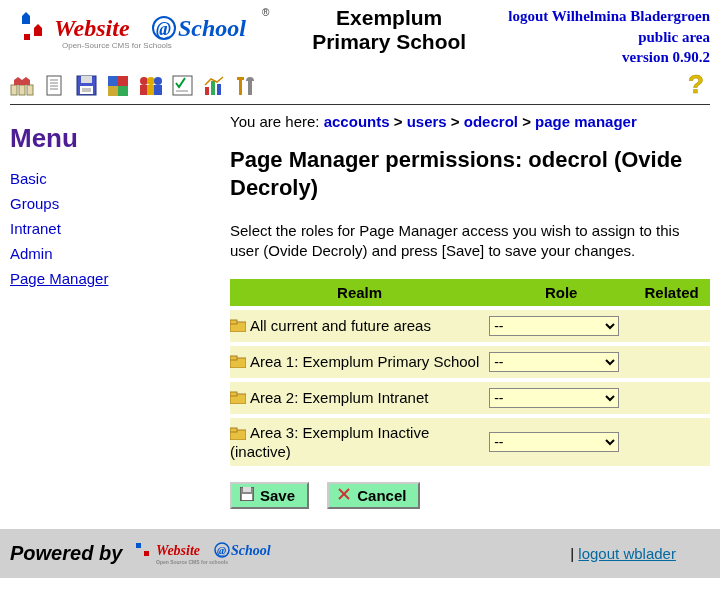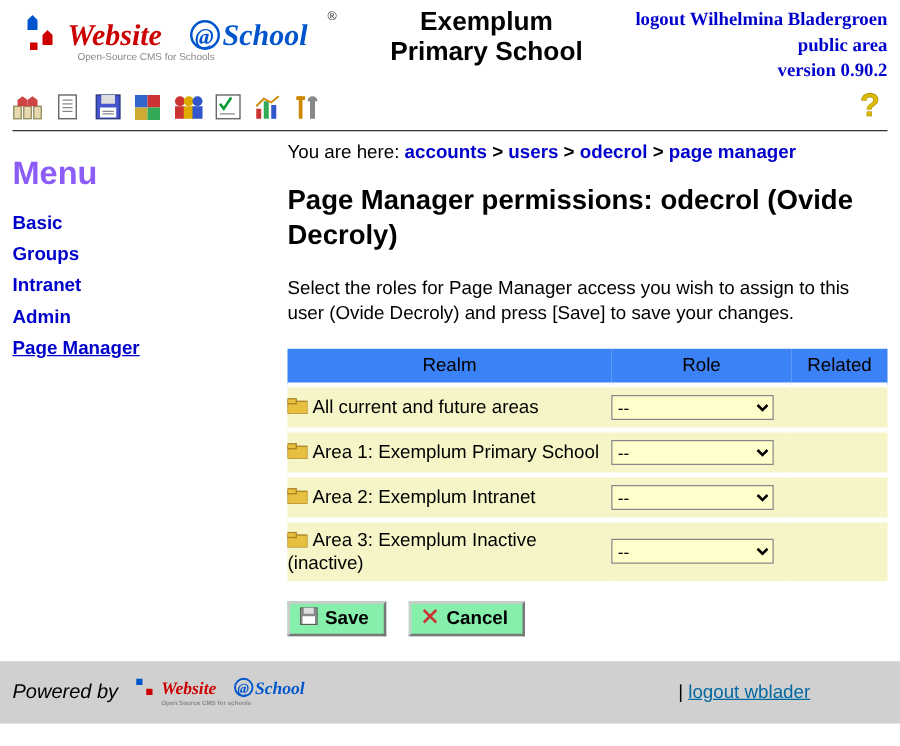--- a/index.html
+++ b/index.html
@@ -13,44 +13,44 @@
 .top-links a { color: #0000cc; font-family: Liberation Serif, serif; }
 
 .toolbar { display: flex; align-items: center; padding: 2px 10px 6px 10px; gap: 6px; }
 .toolbar .spacer { flex: 1; }
 .tool-icon { width: 26px; height: 24px; display: inline-flex; align-items: center; justify-content: center; cursor: pointer; }
 
 hr.sep { border: none; border-top: 1px solid #333; margin: 0 10px; }
 
 .content-wrap { display: flex; padding: 8px 10px 20px 10px; gap: 10px; }
 .sidebar { width: 210px; padding-top: 10px; }
-.sidebar h2 { font-size: 26px; font-weight: bold; margin-bottom: 16px; color: #8b5cf6; }
+.sidebar h2 { font-size: 26px; font-weight: bold; margin-bottom: 16px; color: #4c1d95; }
 .sidebar ul { list-style: none; }
 .sidebar li { margin-bottom: 8px; }
-.sidebar a { font-weight: bold; font-size: 15px; }
+.sidebar a { font-weight: normal; font-size: 15px; }
 .sidebar a.active { text-decoration: underline; }
 
 .main { flex: 1; }
 .breadcrumb { font-size: 15px; margin-bottom: 16px; color: #000; }
 .breadcrumb a { font-weight: bold; }
 .main h1 { font-size: 22px; font-weight: bold; color: #000; margin-bottom: 18px; line-height: 1.3; }
 .main p.desc { font-size: 15px; color: #000; margin-bottom: 18px; line-height: 1.35; }
 
 table.perm { width: 100%; border-collapse: collapse; margin-bottom: 16px; }
-table.perm th { background: #3b82f6; font-weight: normal; font-size: 15px; padding: 5px 6px; text-align: center; color: #000; }
+table.perm th { background: #84cc16; font-weight: bold; font-size: 15px; padding: 5px 6px; text-align: center; color: #000; }
 table.perm td { background: #f5f5c8; padding: 6px 0; font-size: 15px; vertical-align: middle; }
 table.perm tr + tr td { border-top: 4px solid #fff; }
 .folder-ic { display: inline-block; vertical-align: middle; margin-right: 4px; }
 select.role-sel { width: 130px; background: #ffffcc; font-size: 14px; border: 1px solid #888; }
 
 .buttons { margin-top: 6px; }
 .btn { display: inline-flex; align-items: center; gap: 6px; padding: 3px 12px 3px 8px; background: #86efac; border: 2px outset #ccc; font-weight: bold; font-size: 15px; cursor: pointer; margin-right: 14px; }
 
 .footer { background: #d0d0d0; padding: 8px 10px; font-size: 15px; font-weight: bold; display: flex; align-items: center; flex-wrap: wrap; }
-.footer .pow { font-size: 16px; font-style: italic; font-weight: normal; margin-right: 8px; }
+.footer .pow { font-size: 20px; font-style: italic; font-weight: bold; margin-right: 8px; }
 .footer .ftxt { font-weight: normal; font-size: 15px; }
 .footer a { color: #0369a1; text-decoration: underline; font-weight: normal; }
 </style>
 </head>
 <body>
 
 <div class="header-bar">
   <div class="logo-area">
     <svg width="260" height="52" viewBox="0 0 260 52">
       <g>

